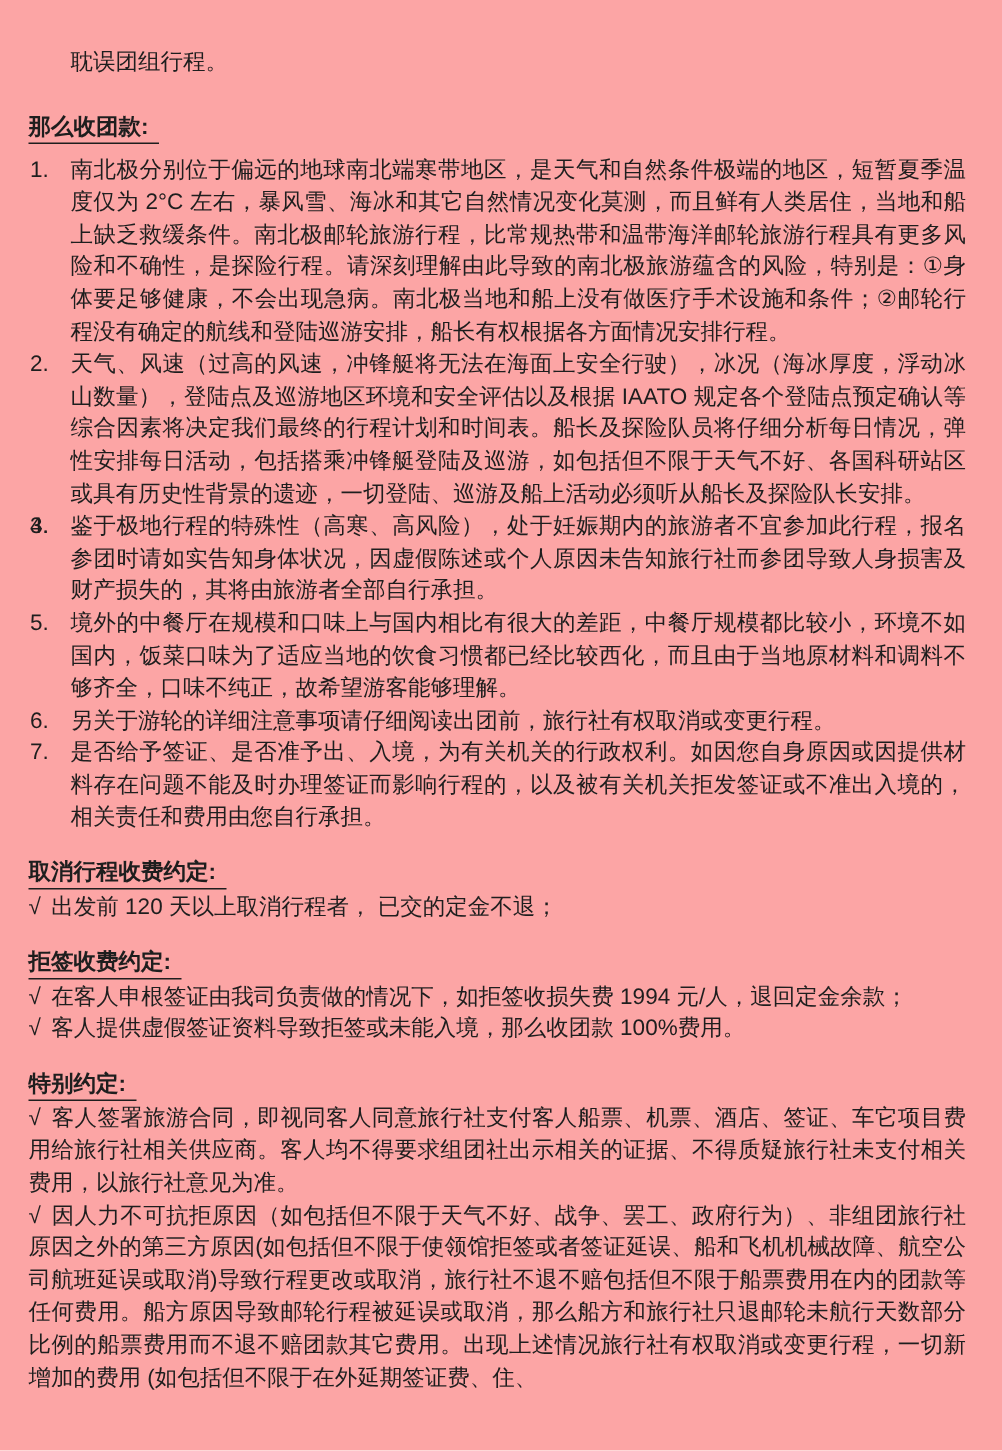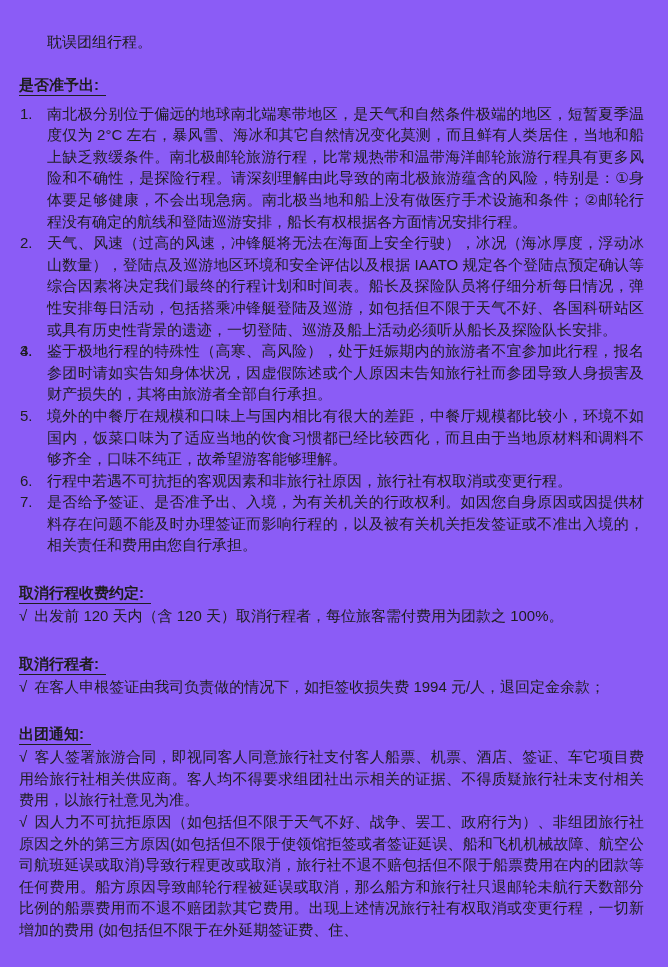--- a/index.html
+++ b/index.html
@@ -5,36 +5,36 @@
   html, body {
     margin: 0;
     padding: 0;
     background: #ffffff;
   }
   .page {
     position: relative;
     width: 668px;
     height: 967px;
     box-sizing: border-box;
-    background: #8b5cf6;
+    background: #fca5a5;
     color: #1e1e1e;
     font-family: "Liberation Sans", "DejaVu Sans", sans-serif;
     font-size: 15px;
     line-height: 21.6px;
     padding: 31px 24px 10px 19px;
     text-align: justify;
     overflow: hidden;
   }
   p { margin: 0; }
   .intro {
     margin-left: 28px;
   }
   .section { margin-top: 0; }
   .sec-heading-row { margin-top: 21px; }
-  .sec-heading-row.tight { margin-top: 26px; }
+  .sec-heading-row.tight { margin-top: 15px; }
   .sec-heading {
     font-weight: bold;
     border-bottom: 1.6px solid #1e1e1e;
     padding-right: 7px;
     display: inline-block;
     line-height: 20px;
   }
   .olist { margin-top: 7px; }
   .oitem {
     position: relative;
@@ -52,21 +52,21 @@
 </style>
 </head>
 <body>
 
 <div class="page">
 
   <p class="intro">耽误团组行程。</p>
 
   <div class="section">
     <div class="sec-heading-row">
-      <span class="sec-heading">是否准予出:</span>
+      <span class="sec-heading">那么收团款:</span>
     </div>
     <div class="olist">
       <div class="oitem">
         <span class="num">1.</span>
         <span class="txt">南北极分别位于偏远的地球南北端寒带地区，是天气和自然条件极端的地区，短暂夏季温度仅为 2°C 左右，暴风雪、海冰和其它自然情况变化莫测，而且鲜有人类居住，当地和船上缺乏救缓条件。南北极邮轮旅游行程，比常规热带和温带海洋邮轮旅游行程具有更多风险和不确性，是探险行程。请深刻理解由此导致的南北极旅游蕴含的风险，特别是：①身体要足够健康，不会出现急病。南北极当地和船上没有做医疗手术设施和条件；②邮轮行程没有确定的航线和登陆巡游安排，船长有权根据各方面情况安排行程。</span>
       </div>
       <div class="oitem">
         <span class="num">2.</span>
         <span class="txt">天气、风速（过高的风速，冲锋艇将无法在海面上安全行驶），冰况（海冰厚度，浮动冰山数量），登陆点及巡游地区环境和安全评估以及根据 IAATO 规定各个登陆点预定确认等综合因素将决定我们最终的行程计划和时间表。船长及探险队员将仔细分析每日情况，弹性安排每日活动，包括搭乘冲锋艇登陆及巡游，如包括但不限于天气不好、各国科研站区或具有历史性背景的遗迹，一切登陆、巡游及船上活动必须听从船长及探险队长安排。</span>
       </div>
@@ -76,50 +76,51 @@
       <div class="oitem">
         <span class="num">4.</span>
         <span class="txt">鉴于极地行程的特殊性（高寒、高风险），处于妊娠期内的旅游者不宜参加此行程，报名参团时请如实告知身体状况，因虚假陈述或个人原因未告知旅行社而参团导致人身损害及财产损失的，其将由旅游者全部自行承担。</span>
       </div>
       <div class="oitem">
         <span class="num">5.</span>
         <span class="txt">境外的中餐厅在规模和口味上与国内相比有很大的差距，中餐厅规模都比较小，环境不如国内，饭菜口味为了适应当地的饮食习惯都已经比较西化，而且由于当地原材料和调料不够齐全，口味不纯正，故希望游客能够理解。</span>
       </div>
       <div class="oitem">
         <span class="num">6.</span>
-        <span class="txt">行程中若遇不可抗拒的客观因素和非旅行社原因，旅行社有权取消或变更行程。</span>
+        <span class="txt">另关于游轮的详细注意事项请仔细阅读出团前，旅行社有权取消或变更行程。</span>
       </div>
       <div class="oitem">
         <span class="num">7.</span>
         <span class="txt">是否给予签证、是否准予出、入境，为有关机关的行政权利。如因您自身原因或因提供材料存在问题不能及时办理签证而影响行程的，以及被有关机关拒发签证或不准出入境的，相关责任和费用由您自行承担。</span>
       </div>
     </div>
   </div>
 
   <div class="section">
     <div class="sec-heading-row tight">
       <span class="sec-heading">取消行程收费约定:</span>
     </div>
     <div class="bullets">
-      <p class="bullet-line"><span class="marker">√</span><span>出发前 120 天内（含 120 天）取消行程者，每位旅客需付费用为团款之 100%。</span></p>
+      <p class="bullet-line"><span class="marker">√</span><span>出发前 120 天以上取消行程者， 已交的定金不退；</span></p>
     </div>
   </div>
 
   <div class="section">
     <div class="sec-heading-row tight">
-      <span class="sec-heading">取消行程者:</span>
+      <span class="sec-heading">拒签收费约定:</span>
     </div>
     <div class="bullets">
       <p class="bullet-line"><span class="marker">√</span><span>在客人申根签证由我司负责做的情况下，如拒签收损失费 1994 元/人，退回定金余款；</span></p>
+      <p class="bullet-line"><span class="marker">√</span><span>客人提供虚假签证资料导致拒签或未能入境，那么收团款 100%费用。</span></p>
     </div>
   </div>
 
   <div class="section">
     <div class="sec-heading-row tight">
-      <span class="sec-heading">出团通知:</span>
+      <span class="sec-heading">特别约定:</span>
     </div>
     <div class="bullets">
       <p class="bullet-line"><span class="marker">√</span><span>客人签署旅游合同，即视同客人同意旅行社支付客人船票、机票、酒店、签证、车它项目费用给旅行社相关供应商。客人均不得要求组团社出示相关的证据、不得质疑旅行社未支付相关费用，以旅行社意见为准。</span></p>
       <p class="bullet-line"><span class="marker">√</span><span>因人力不可抗拒原因（如包括但不限于天气不好、战争、罢工、政府行为）、非组团旅行社原因之外的第三方原因(如包括但不限于使领馆拒签或者签证延误、船和飞机机械故障、航空公司航班延误或取消)导致行程更改或取消，旅行社不退不赔包括但不限于船票费用在内的团款等任何费用。船方原因导致邮轮行程被延误或取消，那么船方和旅行社只退邮轮未航行天数部分比例的船票费用而不退不赔团款其它费用。出现上述情况旅行社有权取消或变更行程，一切新增加的费用 (如包括但不限于在外延期签证费、住、</span></p>
     </div>
   </div>
 
 </div>
 
 </body></html>

